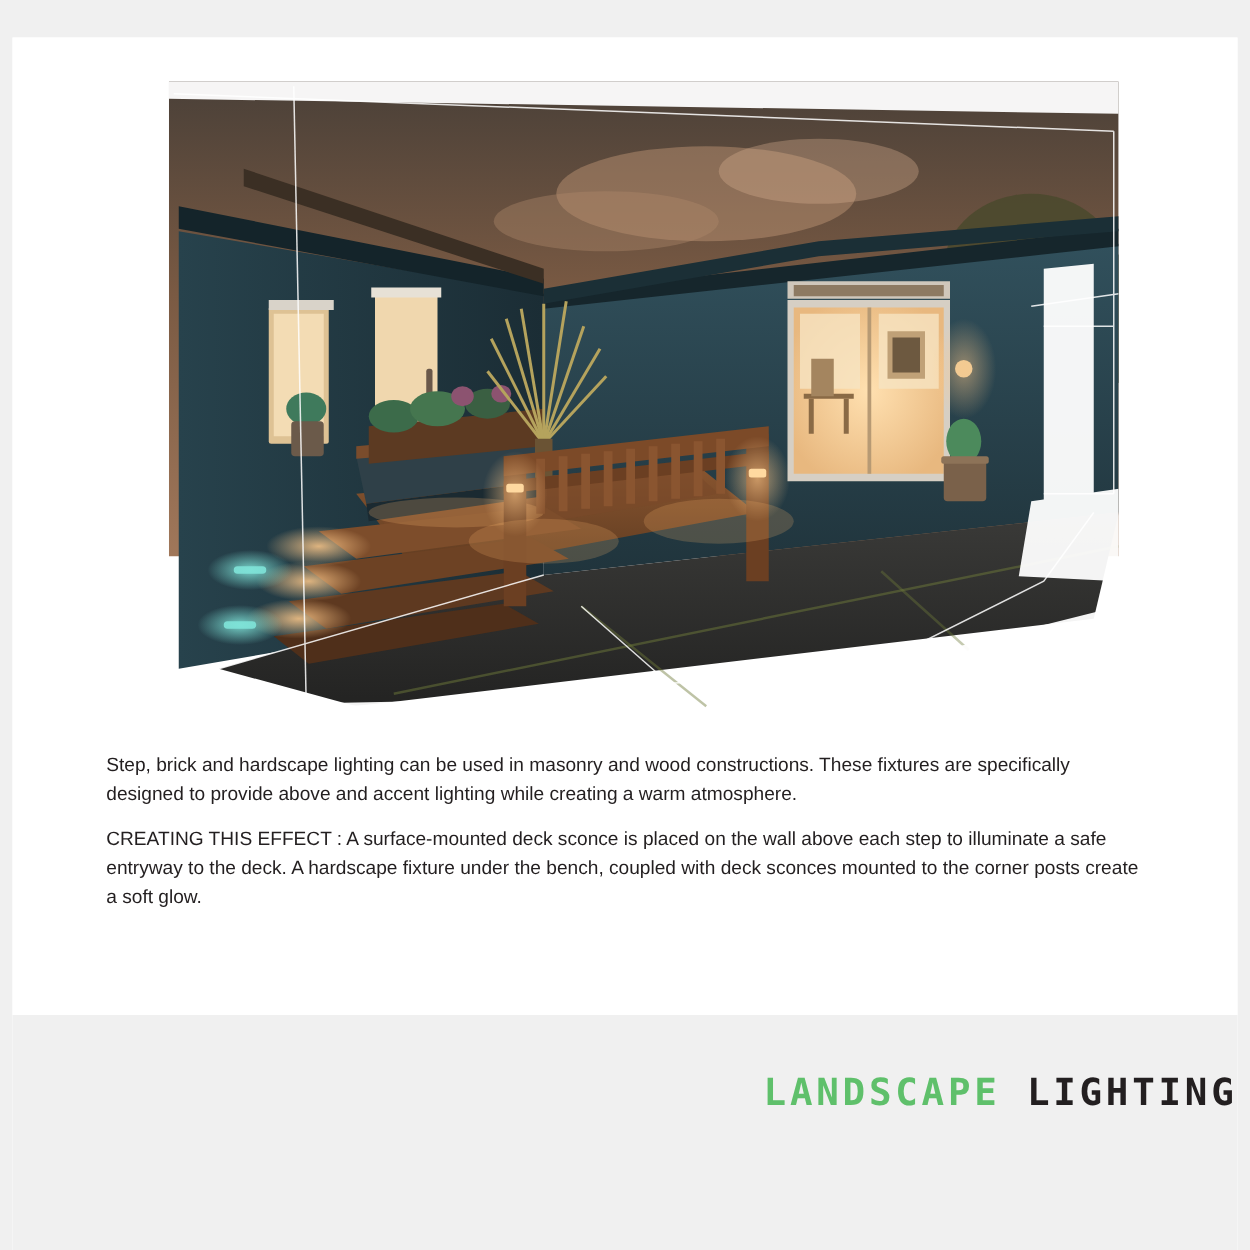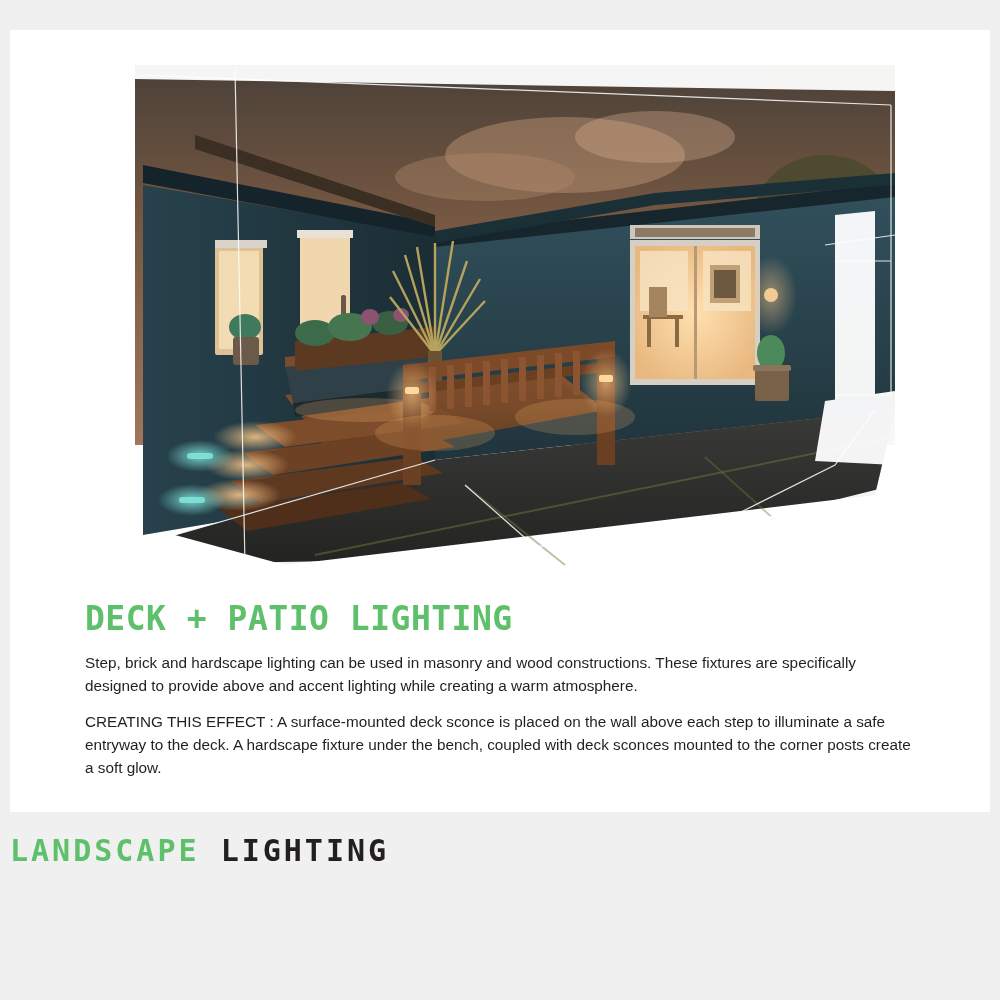--- a/index.html
+++ b/index.html
@@ -96,24 +96,24 @@
   .footer {
     position: absolute;
     left: 10px;
     top: 812px;
     width: 980px;
     height: 188px;
     background: #f0f0f0;
   }
   .footer-inner {
     position: absolute;
-    top: 24px;
+    top: 48px;
     left: 0;
     width: 980px;
-    text-align: left;
+    text-align: right;
   }
   .footer-line1 {
     font-family: "DejaVu Sans Mono", monospace;
     font-size: 30px;
     font-weight: bold;
     letter-spacing: 3px;
     line-height: 1;
     margin-bottom: 14px;
   }
   .fl1-a { color: #5fc06b; }
@@ -351,21 +351,20 @@
             <polygon points="690,336 760,326 760,400 680,396"></polygon>
             <polygon points="0,500 200,496 120,535 0,535"></polygon>
             <polygon points="560,470 760,420 760,535 500,535"></polygon>
             <polygon points="0,0 760,0 760,26 0,14"></polygon>
           </g>
         </svg>
       </div>
     </div>
 
     <div class="textblock">
-      <h1 class="headline">DECK + PATIO LIGHTING</h1>
       <p class="para">Step, brick and hardscape lighting can be used in masonry and wood constructions. These fixtures are specifically designed to provide above and accent lighting while creating a warm atmosphere.</p>
       <p class="para"><b>CREATING THIS EFFECT :</b><span> A surface-mounted deck sconce is placed on the wall above each step to illuminate a safe entryway to the deck. A hardscape fixture under the bench, coupled with deck sconces mounted to the corner posts create a soft glow.</span></p>
     </div>
 
   </div>
 
   <div class="footer">
     <div class="footer-inner">
       <div class="footer-line1">
         <span class="fl1-a">LANDSCAPE</span><span>&nbsp;</span><span class="fl1-b">LIGHTING</span>

